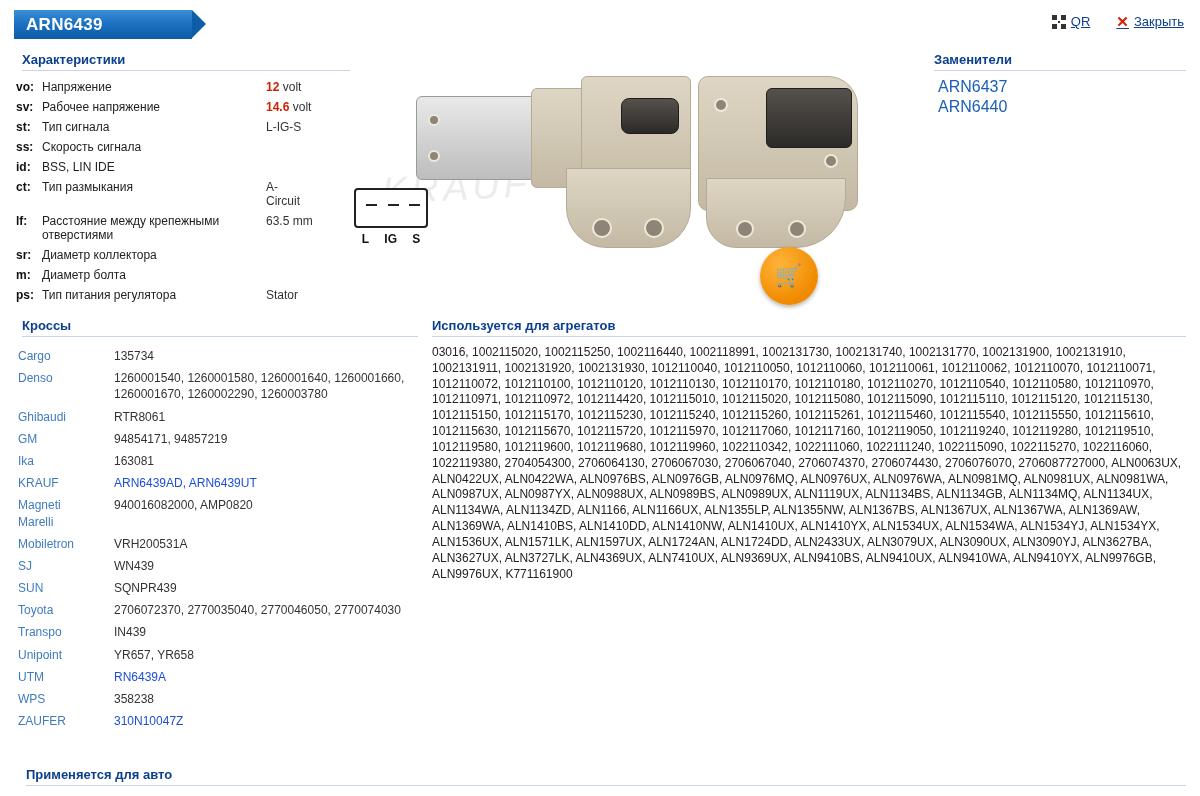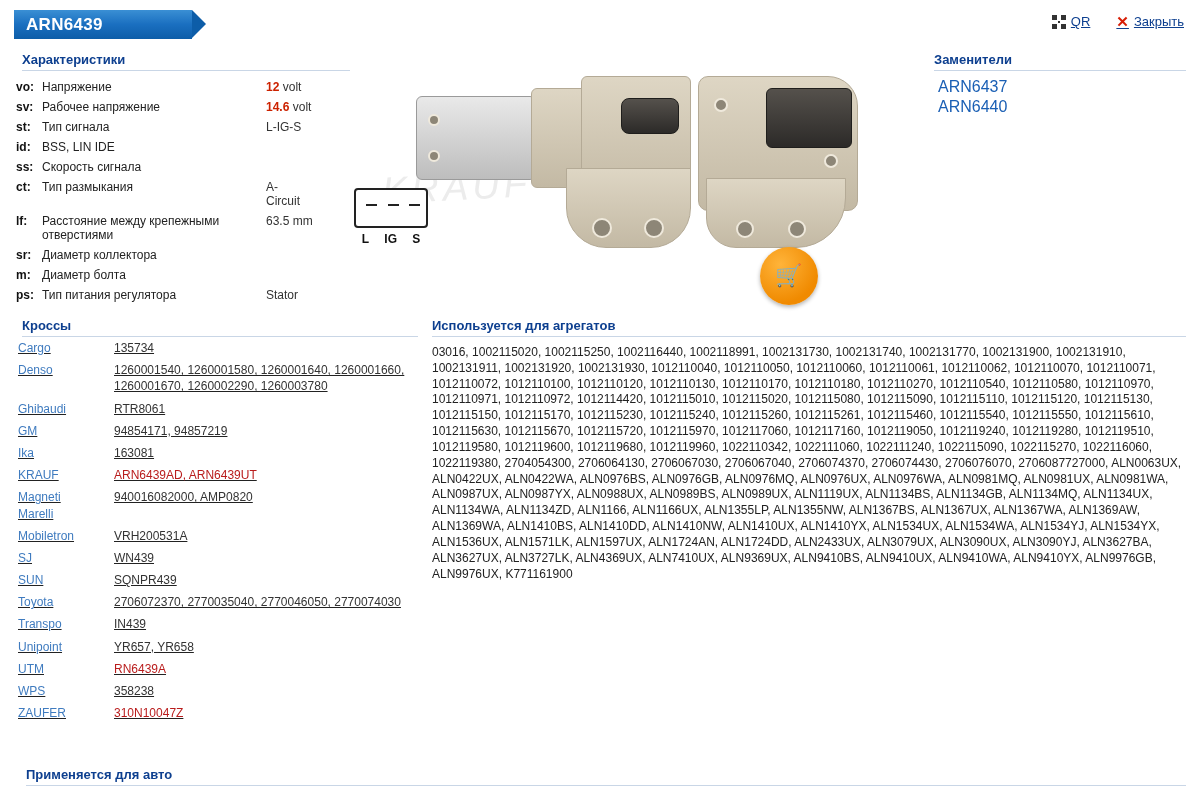--- a/index.html
+++ b/index.html
@@ -134,26 +134,26 @@
   .subs .list a {
     display: block; color: #1a5fb4; text-decoration: none; font-size: 16px; padding: 1px 0;
     cursor: pointer;
   }
 
   
   .crosses {
     position: absolute; left: 14px; top: 318px; width: 404px;
   }
   .crosses .section-head { margin-left: 8px; }
-  table.cross-table { border-collapse: collapse; margin-top: 0; width: 100%; text-decoration: underline; }
+  table.cross-table { border-collapse: collapse; margin-top: 8px; width: 100%; }
   table.cross-table td { padding: 3px 4px; vertical-align: top; font-size: 12px; line-height: 1.35; }
   td.brand { width: 96px; color: #9c7b45; padding-left: 8px; }
   td.brand.blue { color: #3f7bbf; }
   td.nums { color: #333; }
-  td.nums.blue { color: #b91c1c; }
+  td.nums.blue { color: #1d4ed8; }
 
   
   .aggregates {
     position: absolute; left: 432px; top: 318px; width: 754px;
   }
   .agg-text {
     margin-top: 8px;
     font-size: 12px; line-height: 1.32; color: #222;
     text-align: left;
   }
@@ -196,27 +196,27 @@
         <td class="sk">sv:</td>
         <td class="sl">Рабочее напряжение</td>
         <td class="sv"><span class="red">14.6</span> <span>volt</span></td>
       </tr>
       <tr>
         <td class="sk">st:</td>
         <td class="sl">Тип сигнала</td>
         <td class="sv">L-IG-S</td>
       </tr>
       <tr>
+        <td class="sk">ss:</td>
+        <td class="sl">Скорость сигнала</td>
+        <td class="sv"></td>
+      </tr>
+      <tr>
         <td class="sk">id:</td>
         <td class="sl">BSS, LIN IDE</td>
-        <td class="sv"></td>
-      </tr>
-      <tr>
-        <td class="sk">ss:</td>
-        <td class="sl">Скорость сигнала</td>
         <td class="sv"></td>
       </tr>
       <tr>
         <td class="sk">ct:</td>
         <td class="sl">Тип размыкания</td>
         <td class="sv" style="white-space:pre-line;">A-
 Circuit</td>
       </tr>
       <tr>
         <td class="sk">lf:</td>

